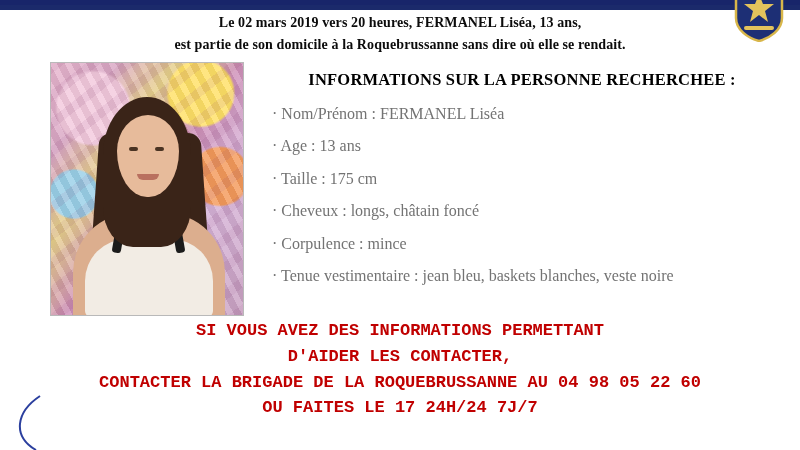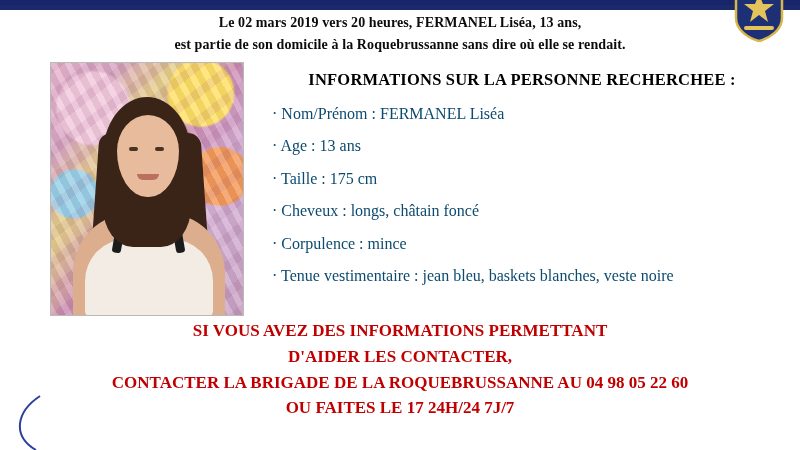--- a/index.html
+++ b/index.html
@@ -206,39 +206,39 @@
     letter-spacing: 0.2px;
   }
   .info-list {
     position: absolute;
     top: 104px;
     left: 272px;
     width: 508px;
   }
   .info-item {
     font-size: 16px;
-    color: #0c4a6e;
+    color: #737373;
     line-height: 1.28;
     margin-bottom: 12px;
     white-space: pre-wrap;
   }
 
   
   .cta {
     position: absolute;
     top: 318px;
     left: 20px;
     width: 760px;
     text-align: center;
     color: #c00000;
     font-weight: bold;
     font-size: 17px;
     line-height: 1.52;
   }
-  .cta div { display: block; }
+  .cta div { display: block; font-family: Liberation Mono, monospace; }
 
   
   .swoosh {
     position: absolute;
     left: 0;
     bottom: 0;
     width: 120px;
     height: 60px;
     overflow: hidden;
   }

